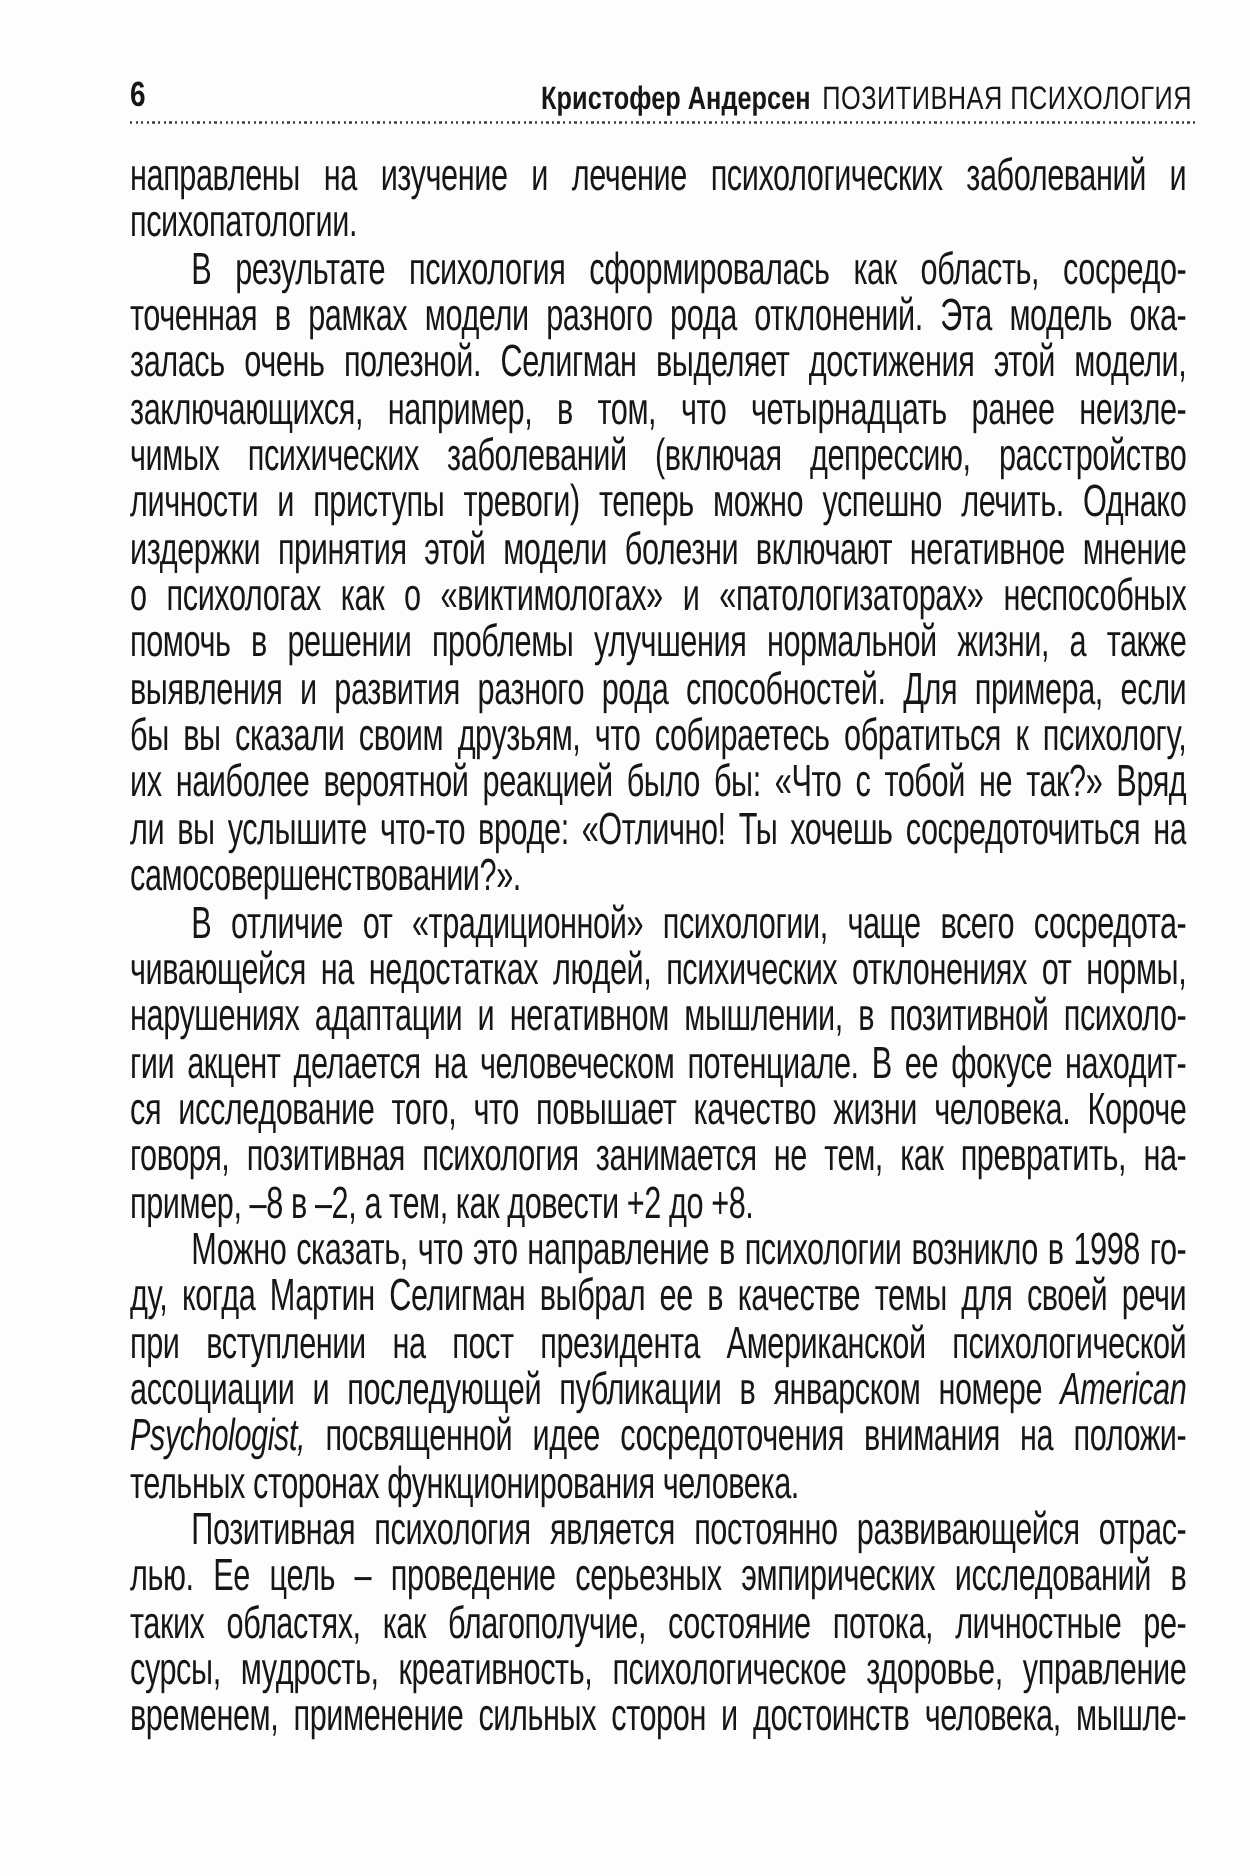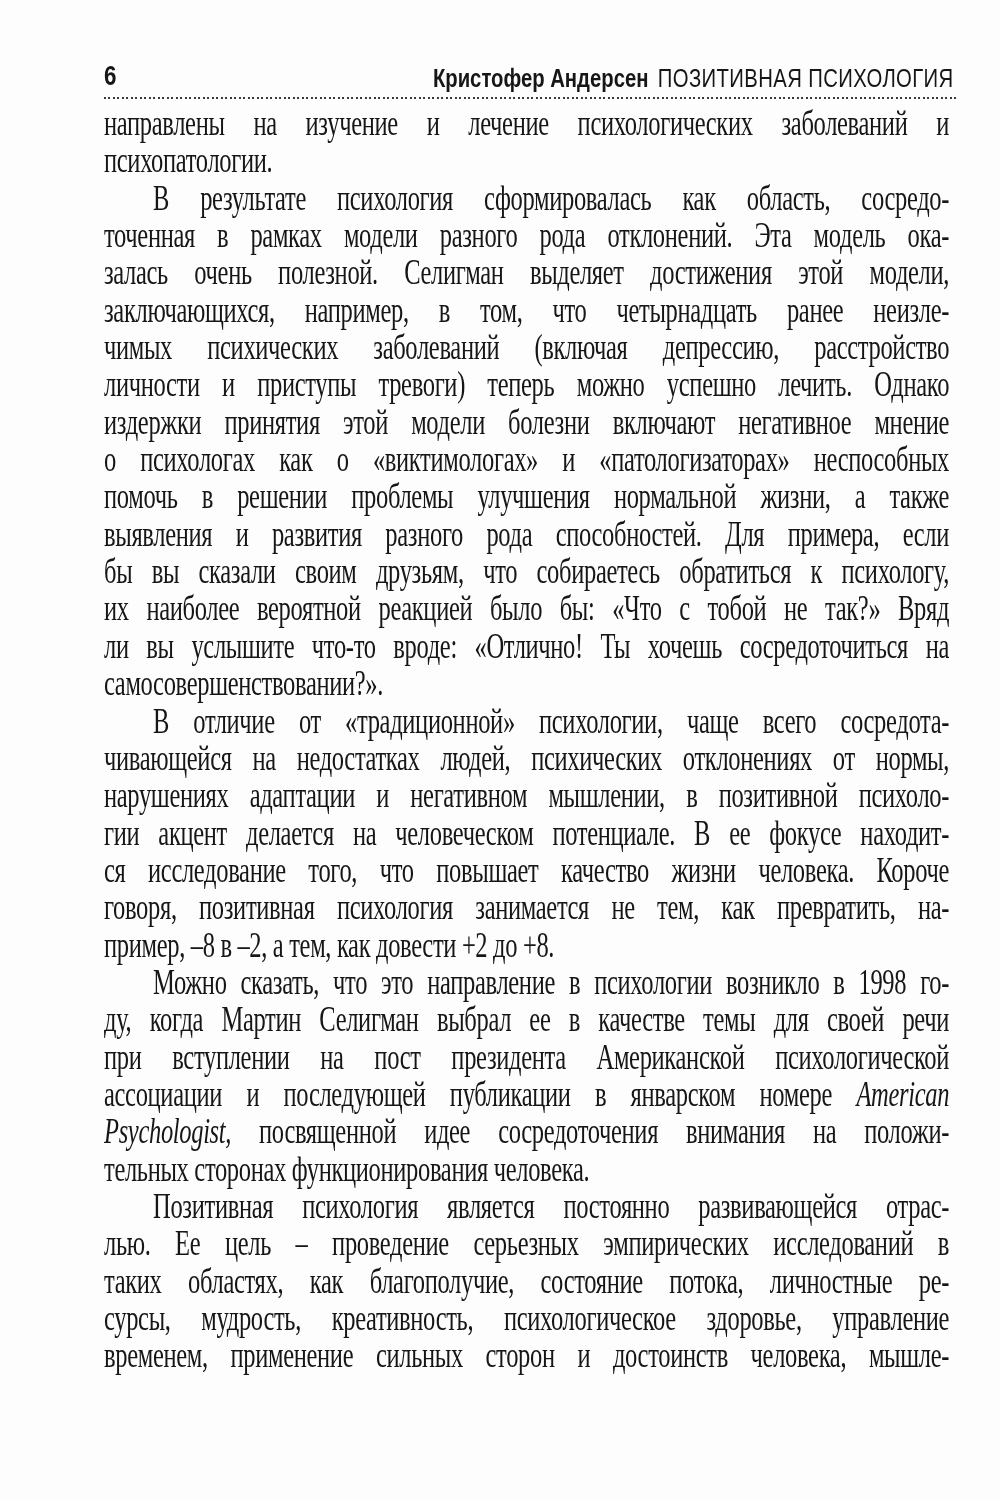--- a/index.html
+++ b/index.html
@@ -30,23 +30,22 @@
 
   .rule {
     position: absolute; left: 104px; top: 97px;
     width: 852px; height: 2.4px;
     background: repeating-linear-gradient(90deg,
       #3b3b3b 0px, #3b3b3b 1.8px, transparent 1.8px, transparent 4.5px);
   }
 
   
   .bodytext {
-    position: absolute; left: 104px; top: 103px;
+    position: absolute; left: 104px; top: 120px;
     width: 845px;
-    font-family: Liberation Serif, serif;
   }
   .line {
     width: 1240px;           
     height: 40px;
     line-height: 40px;
     font-size: 36px;
     letter-spacing: -0.5px;
     overflow: hidden;
     white-space: normal;
     text-align: justify;

